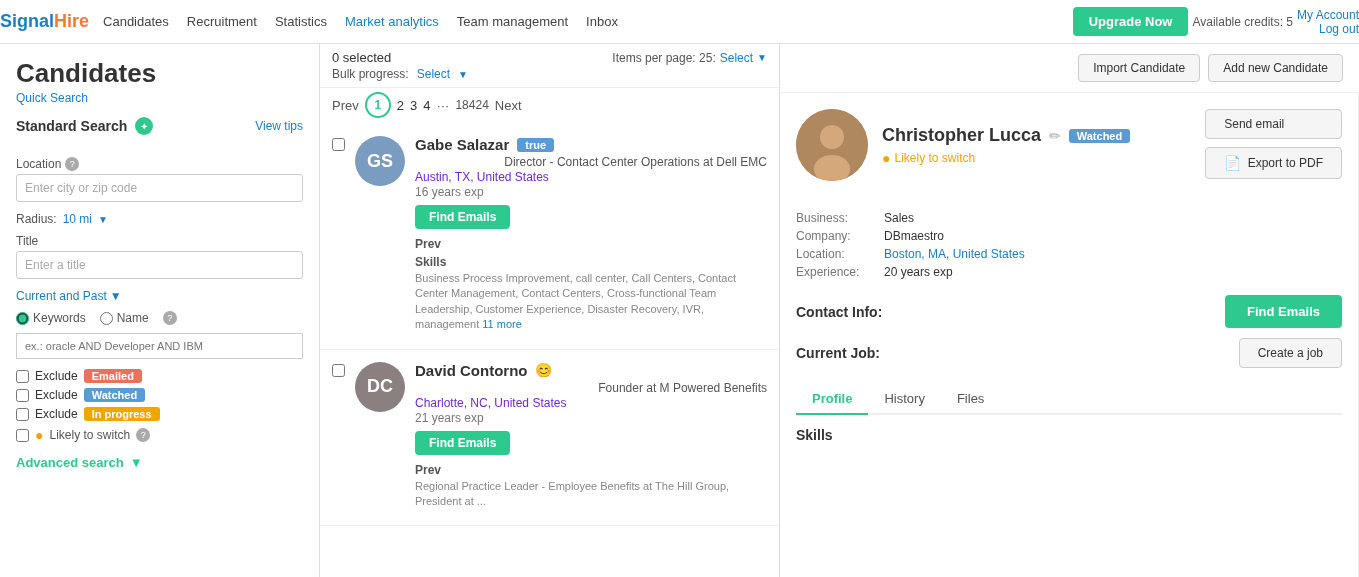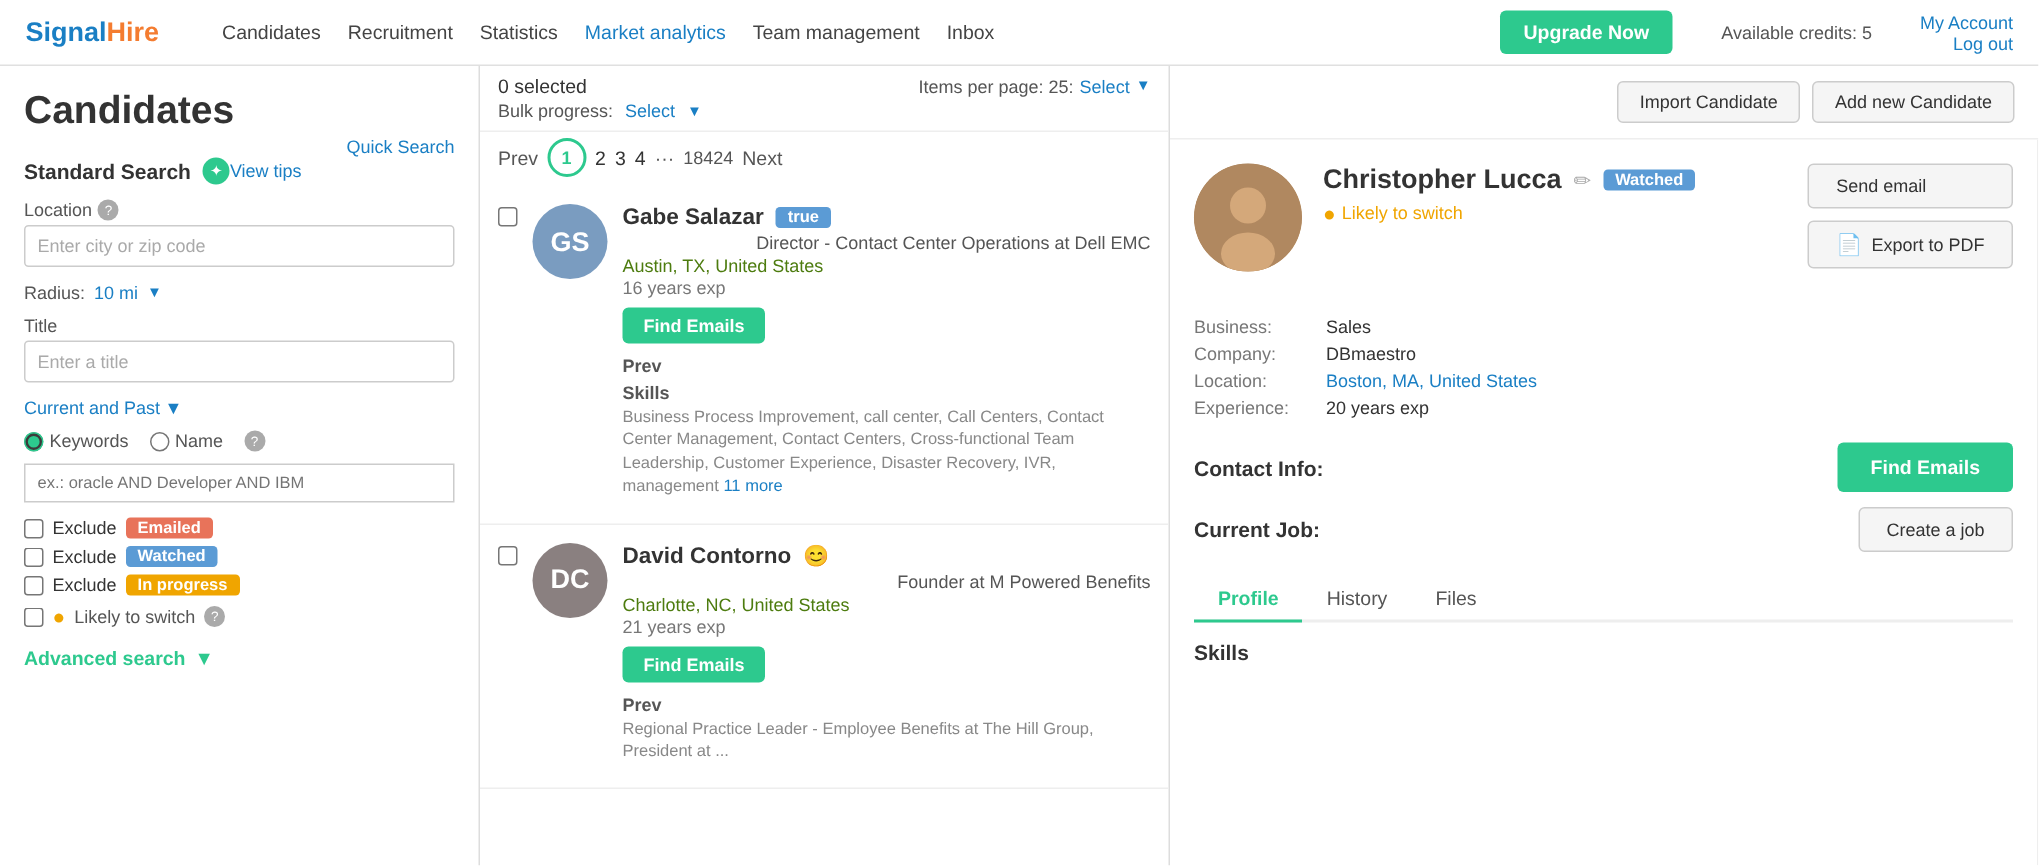--- a/index.html
+++ b/index.html
@@ -1,21 +1,21 @@
 <!DOCTYPE html>
 <html><head>
   <meta charset="utf-8">
   <style>
     * { box-sizing: border-box; margin: 0; padding: 0; }
     body { font-family: Arial, sans-serif; font-size: 13px; color: #333; background: #fff; overflow: hidden; }
 
     
     .topnav {
       display: flex; align-items: center; background: #fff; border-bottom: 1px solid #e0e0e0;
-      padding: 0 17px; height: 44px; gap: 32px;
+      padding: 0 0; height: 44px; gap: 4px;
     }
     .logo { font-size: 18px; font-weight: bold; color: #1a7fc4; margin-right: 10px; }
     .logo span { color: #f47c30; }
     .nav-links { display: flex; gap: 18px; }
     .nav-link { color: #444; font-size: 13px; cursor: pointer; text-decoration: none; }
     .nav-spacer { flex: 1; }
     .upgrade-btn {
       background: #2dc98e; color: #fff; border: none; border-radius: 4px;
       padding: 7px 16px; font-size: 13px; cursor: pointer; font-weight: bold;
     }
@@ -25,25 +25,25 @@
 
     
     .main-layout { display: flex; height: calc(100vh - 44px); }
 
     
     .left-panel {
       width: 320px; min-width: 320px; border-right: 1px solid #ddd;
       padding: 14px 16px; overflow-y: auto; background: #fff;
     }
     .page-title { font-size: 26px; font-weight: bold; color: #333; margin-bottom: 2px; }
-    .quick-search-link { color: #1a7fc4; font-size: 12px; cursor: pointer; margin-bottom: 0; display: block; text-align: right; }
+    .quick-search-link { color: #1a7fc4; font-size: 12px; cursor: pointer; margin-bottom: 12px; display: block; }
 
     .section-header {
-      display: flex; align-items: center; justify-content: flex-start;
-      margin-bottom: 10px;
+      display: flex; align-items: center; justify-content: space-between;
+      margin-bottom: 22px;
     }
     .section-title { font-size: 14px; font-weight: bold; color: #333; }
     .view-tips { color: #1a7fc4; font-size: 12px; cursor: pointer; }
     .ai-icon {
       width: 18px; height: 18px; border-radius: 50%; background: #2dc98e;
       display: inline-flex; align-items: center; justify-content: center;
       color: #fff; font-size: 10px; margin-left: 4px;
     }
 
     .form-group { margin-bottom: 10px; }
@@ -128,21 +128,21 @@
       width: 50px; height: 50px; border-radius: 50%; background: #a8c4e0;
       display: flex; align-items: center; justify-content: center; color: #fff; font-size: 18px; font-weight: bold;
     }
     .candidate-info { flex: 1; min-width: 0; }
     .candidate-name-row { display: flex; align-items: center; gap: 8px; margin-bottom: 2px; }
     .candidate-name { font-size: 15px; font-weight: bold; color: #333; }
     .watched-badge {
       background: #5b9bd5; color: #fff; font-size: 11px; padding: 1px 8px; border-radius: 3px; font-weight: bold;
     }
     .candidate-title { font-size: 12px; color: #555; margin-bottom: 1px; text-align: right; }
-    .candidate-location { font-size: 12px; color: #4d7c0f; margin-bottom: 1px; }
+    .candidate-location { font-size: 12px; color: #6d28d9; margin-bottom: 1px; }
     .candidate-exp { font-size: 12px; color: #777; margin-bottom: 6px; }
     .find-emails-btn {
       background: #2dc98e; color: #fff; border: none; border-radius: 4px;
       padding: 5px 14px; font-size: 12px; cursor: pointer; font-weight: bold; margin-bottom: 8px;
     }
     .sub-section { margin-bottom: 4px; }
     .sub-label { font-size: 12px; font-weight: bold; color: #555; margin-bottom: 2px; }
     .sub-text { font-size: 11px; color: #888; line-height: 1.4; }
     .checkbox-col { display: flex; align-items: flex-start; padding-top: 2px; }
 
@@ -160,21 +160,21 @@
     }
 
     .right-content { display: flex; flex: 1; overflow: hidden; }
 
     
     .detail-panel {
       flex: 1; padding: 16px; overflow-y: auto; border-right: 1px solid #eee;
       min-width: 0;
     }
     .detail-header { display: flex; align-items: flex-start; gap: 14px; margin-bottom: 16px; }
-    .detail-name-row { display: flex; align-items: center; gap: 8px; margin-bottom: 4px; }
+    .detail-name-row { display: flex; align-items: center; gap: 8px; margin-bottom: 4px; margin-top: 16px; }
     .detail-name { font-size: 18px; font-weight: bold; color: #333; }
     .edit-icon { color: #aaa; cursor: pointer; font-size: 14px; }
     .likely-badge {
       display: flex; align-items: center; gap: 4px; font-size: 12px; color: #f0a500;
     }
     .likely-icon { font-size: 14px; }
 
     .action-buttons { display: flex; flex-direction: column; gap: 8px; margin-bottom: 16px; }
     .send-email-btn, .export-btn {
       border: 1px solid #ccc; background: #f5f5f5; border-radius: 4px;

